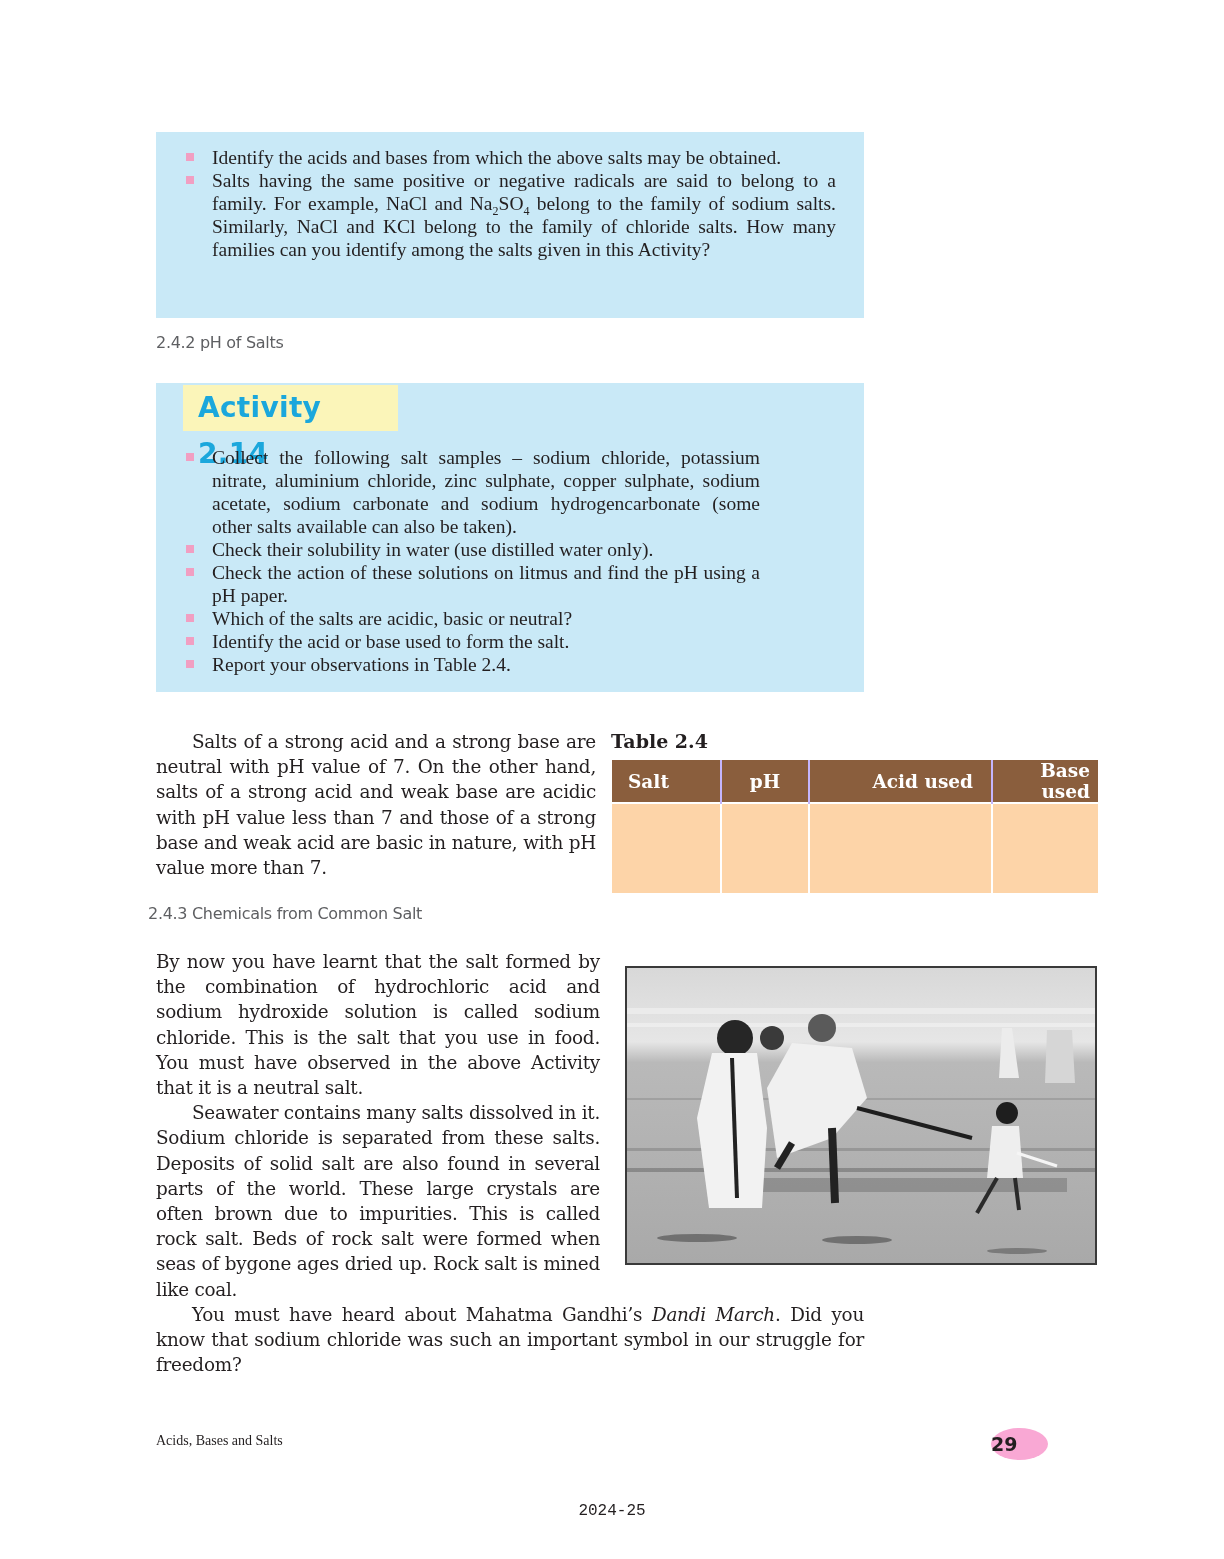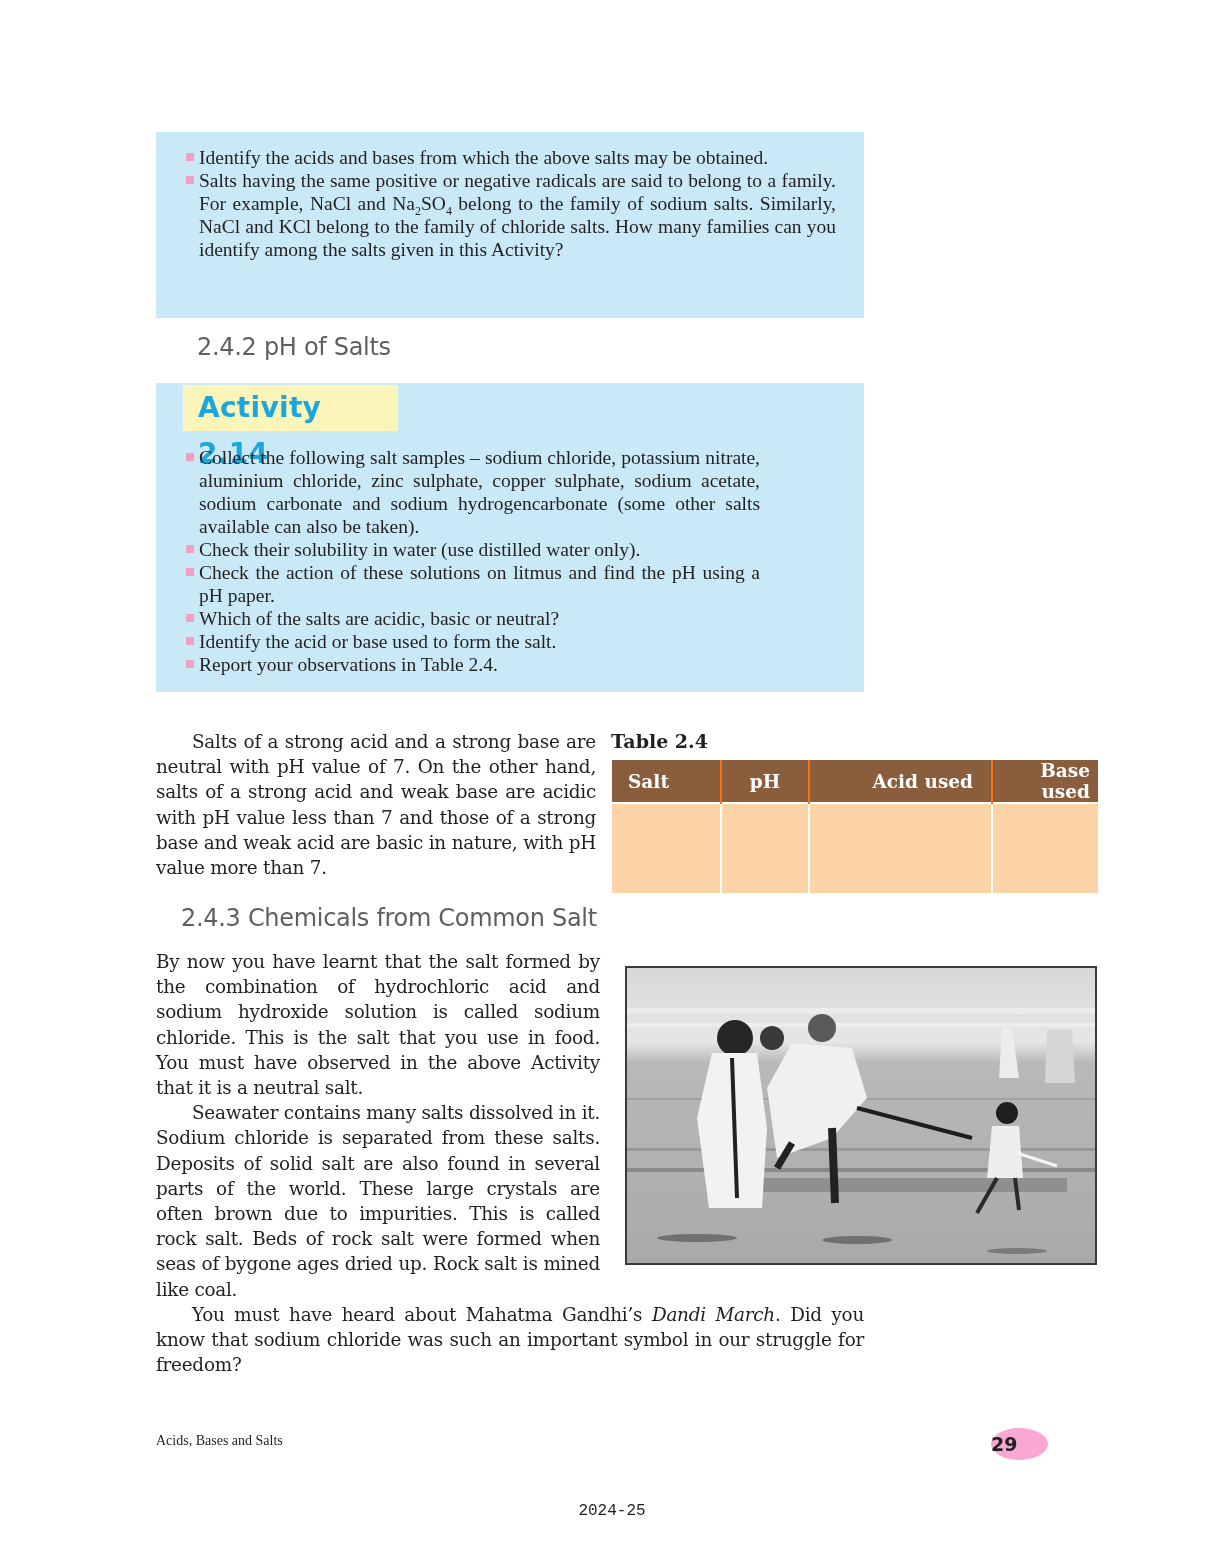--- a/index.html
+++ b/index.html
@@ -8,34 +8,34 @@
     font-family: "DejaVu Serif", "Liberation Serif", serif; color: #231f20;
   }
   .abs { position: absolute; }
 
   
   .blue-box { background: #c9e9f7; }
   .box1 { left: 156px; top: 132px; width: 708px; height: 186px; }
   .box2 { left: 156px; top: 383px; width: 708px; height: 309px; }
   .bullets { list-style: none; margin: 0; padding: 0; }
   .bullets li {
-    position: relative; padding-left: 43px; padding-right: 28px;
+    position: relative; padding-left: 56px; padding-right: 28px;
     font-family: "Liberation Serif", serif; font-size: 19.5px; line-height: 23px;
     text-align: justify; color: #231f20;
   }
   .bullets li::before {
     content: ""; position: absolute; left: 30px; top: 7px; width: 8px; height: 8px;
     background: #f19fc2;
   }
   .box1 .bullets { position: absolute; left: 0; top: 14px; width: 708px; }
   sub { font-size: 12px; vertical-align: -5px; line-height: 0; }
 
   .section-title {
-    font-family: "DejaVu Sans", "Liberation Sans", sans-serif; font-size: 24px;
-    color: #5e5f62; font-weight: normal; letter-spacing: -0.3px; margin-left: 41px;
+    font-family: "DejaVu Sans", "Liberation Sans", sans-serif; font-size: 16px;
+    color: #5e5f62; font-weight: normal; letter-spacing: -0.3px;
   }
   .activity-label {
     left: 183px; top: 385px; width: 215px; height: 46px; background: #fbf5b9;
     font-family: "DejaVu Sans", "Liberation Sans", sans-serif; font-size: 28px;
     color: #1ba7dc; line-height: 46px; padding-left: 15px; box-sizing: border-box;
     font-weight: bold; letter-spacing: 0.3px;
   }
 
   .para {
     font-family: "DejaVu Serif", "Liberation Serif", serif; font-size: 18.4px; line-height: 25.2px;
@@ -45,21 +45,21 @@
 
   .table-caption {
     left: 611px; top: 730px; font-family: "DejaVu Serif", serif; font-weight: bold;
     font-size: 19px; color: #231f20;
   }
   table.t24 {
     position: absolute; left: 612px; top: 760px; width: 486px; border-collapse: collapse;
   }
   table.t24 th {
     background: #8a5e3d; color: #ffffff; font-family: "DejaVu Serif", serif; font-weight: bold;
-    font-size: 18.5px; height: 41px; padding: 0; border-right: 2px solid #f97316;
+    font-size: 18.5px; height: 41px; padding: 0; border-right: 2px solid #c4b5fd;
   }
   table.t24 td {
     background: #fdd4a8; height: 87px; border-right: 2px solid #ffffff; border-top: 2px solid #ffffff;
   }
   table.t24 th:last-child, table.t24 td:last-child { border-right: none; padding-left: 36px; }
 
   .photo {
     left: 625px; top: 966px; width: 472px; height: 299px; border: 2px solid #3a3a3a;
     box-sizing: border-box; overflow: hidden; background: #c8c8c8;
   }
@@ -115,21 +115,21 @@
   <tbody>
     <tr>
       <td></td>
       <td></td>
       <td></td>
       <td></td>
     </tr>
   </tbody>
 </table>
 
-<div class="abs section-title" style="left:140px; top:904px;">2.4.3 Chemicals from Common Salt</div>
+<div class="abs section-title" style="left:148px; top:904px;">2.4.3 Chemicals from Common Salt</div>
 
 <div class="abs" style="left:156px; top:949px; width:444px;">
   <p class="para">By now you have learnt that the salt formed by the combination of hydrochloric acid and sodium hydroxide solution is called sodium chloride. This is the salt that you use in food. You must have observed in the above Activity that it is a neutral salt.</p>
   <p class="para indent">Seawater contains many salts dissolved in it. Sodium chloride is separated from these salts. Deposits of solid salt are also found in several parts of the world. These large crystals are often brown due to impurities. This is called rock salt. Beds of rock salt were formed when seas of bygone ages dried up. Rock salt is mined like coal.</p>
 </div>
 
 <p class="abs para indent" style="left:156px; top:1302px; width:708px;"><span>You must have heard about Mahatma Gandhi’s </span><em>Dandi March</em><span>. Did you know that sodium chloride was such an important symbol in our struggle for freedom?</span></p>
 
 <div class="abs photo">
   <svg width="468" height="295" viewBox="0 0 468 295">

